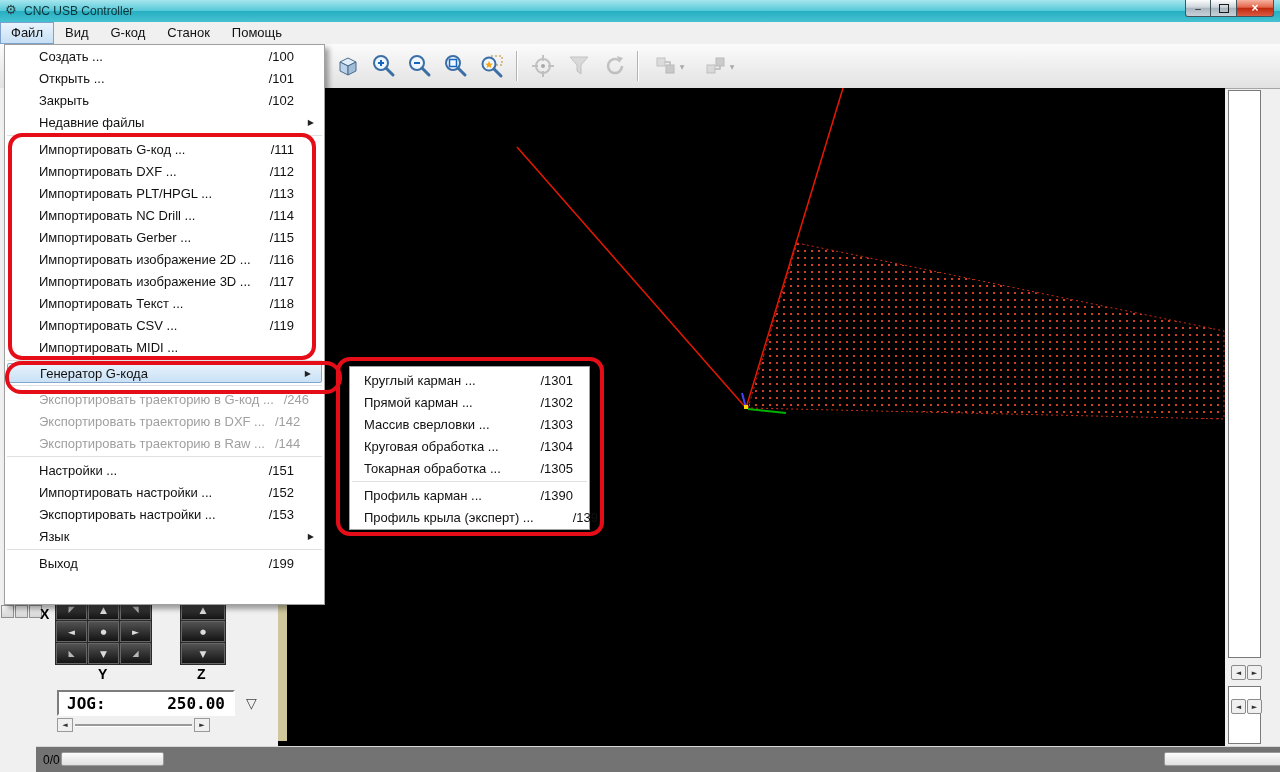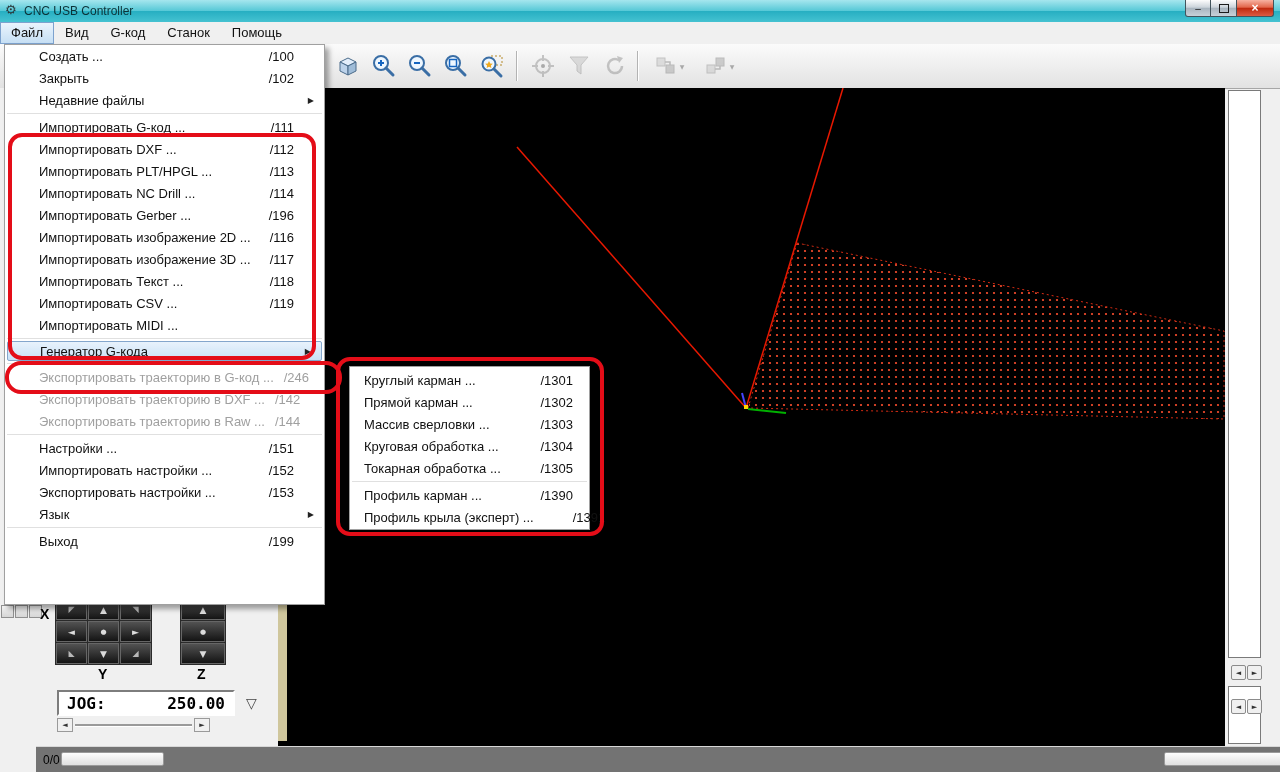--- a/index.html
+++ b/index.html
@@ -322,20 +322,24 @@
     <div class="pbar right"></div>
     <div class="grip"></div>
   </div>
 
   <div class="menu">
     <div class="mi">
         <span class="ml">Создать ...</span>
         <span class="ms">/100</span>
       </div>
     <div class="mi">
+        <span class="ml">Открыть ...</span>
+        <span class="ms">/101</span>
+      </div>
+    <div class="mi">
         <span class="ml">Закрыть</span>
         <span class="ms">/102</span>
       </div>
     <div class="mi">
         <span class="ml">Недавние файлы</span>
         <span class="marr">▶</span>
       </div>
     <div class="msep"></div>
     <div class="mi">
         <span class="ml">Импортировать G-код ...</span>
@@ -348,21 +352,21 @@
     <div class="mi">
         <span class="ml">Импортировать PLT/HPGL ...</span>
         <span class="ms">/113</span>
       </div>
     <div class="mi">
         <span class="ml">Импортировать NC Drill ...</span>
         <span class="ms">/114</span>
       </div>
     <div class="mi">
         <span class="ml">Импортировать Gerber ...</span>
-        <span class="ms">/196</span>
+        <span class="ms">/115</span>
       </div>
     <div class="mi">
         <span class="ml">Импортировать изображение 2D ...</span>
         <span class="ms">/116</span>
       </div>
     <div class="mi">
         <span class="ml">Импортировать изображение 3D ...</span>
         <span class="ms">/117</span>
       </div>
     <div class="mi">

